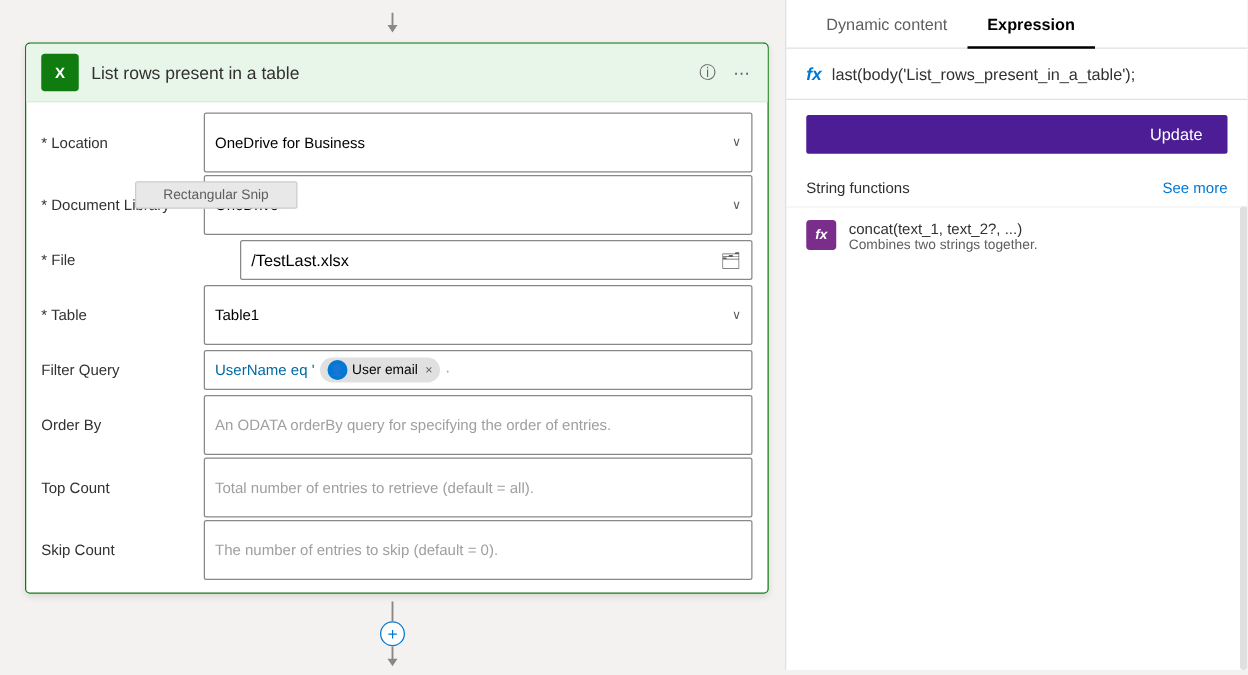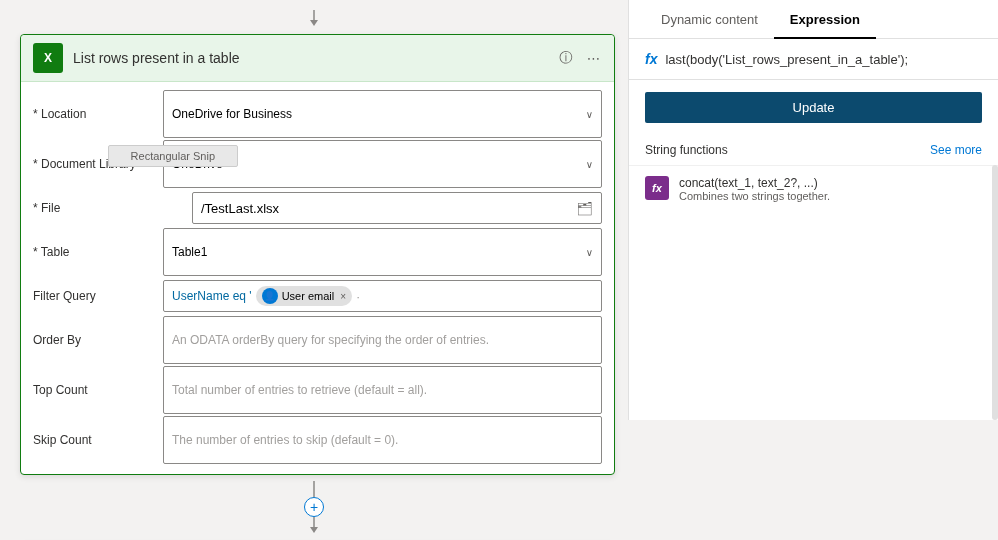--- a/index.html
+++ b/index.html
@@ -263,21 +263,21 @@
       flex-shrink: 0;
     }
 
     
     .right-panel {
       width: 370px;
       background: #fff;
       border-left: 1px solid #e0e0e0;
       display: flex;
       flex-direction: column;
-      height: 420px;
+      height: 536px;
     }
 
     .panel-tabs {
       display: flex;
       border-bottom: 1px solid #e0e0e0;
       padding: 0 16px;
     }
 
     .panel-tab {
       padding: 12px 16px 10px;
@@ -316,30 +316,30 @@
     .expression-input {
       flex: 1;
       border: none;
       outline: none;
       font-size: 13px;
       color: #323130;
       background: transparent;
     }
 
     .update-btn {
-      background: #0c4a6e;
+      background: #4c1d95;
       color: white;
       border: none;
       border-radius: 2px;
       padding: 8px 20px;
       cursor: pointer;
       font-size: 13px;
       margin: 12px 16px;
       width: calc(100% - 32px);
-      text-align: center;
+      text-align: right;
     }
 
     .panel-section-title {
       padding: 8px 16px;
       font-size: 12px;
       color: #323130;
       font-weight: 500;
       display: flex;
       justify-content: space-between;
       align-items: center;

